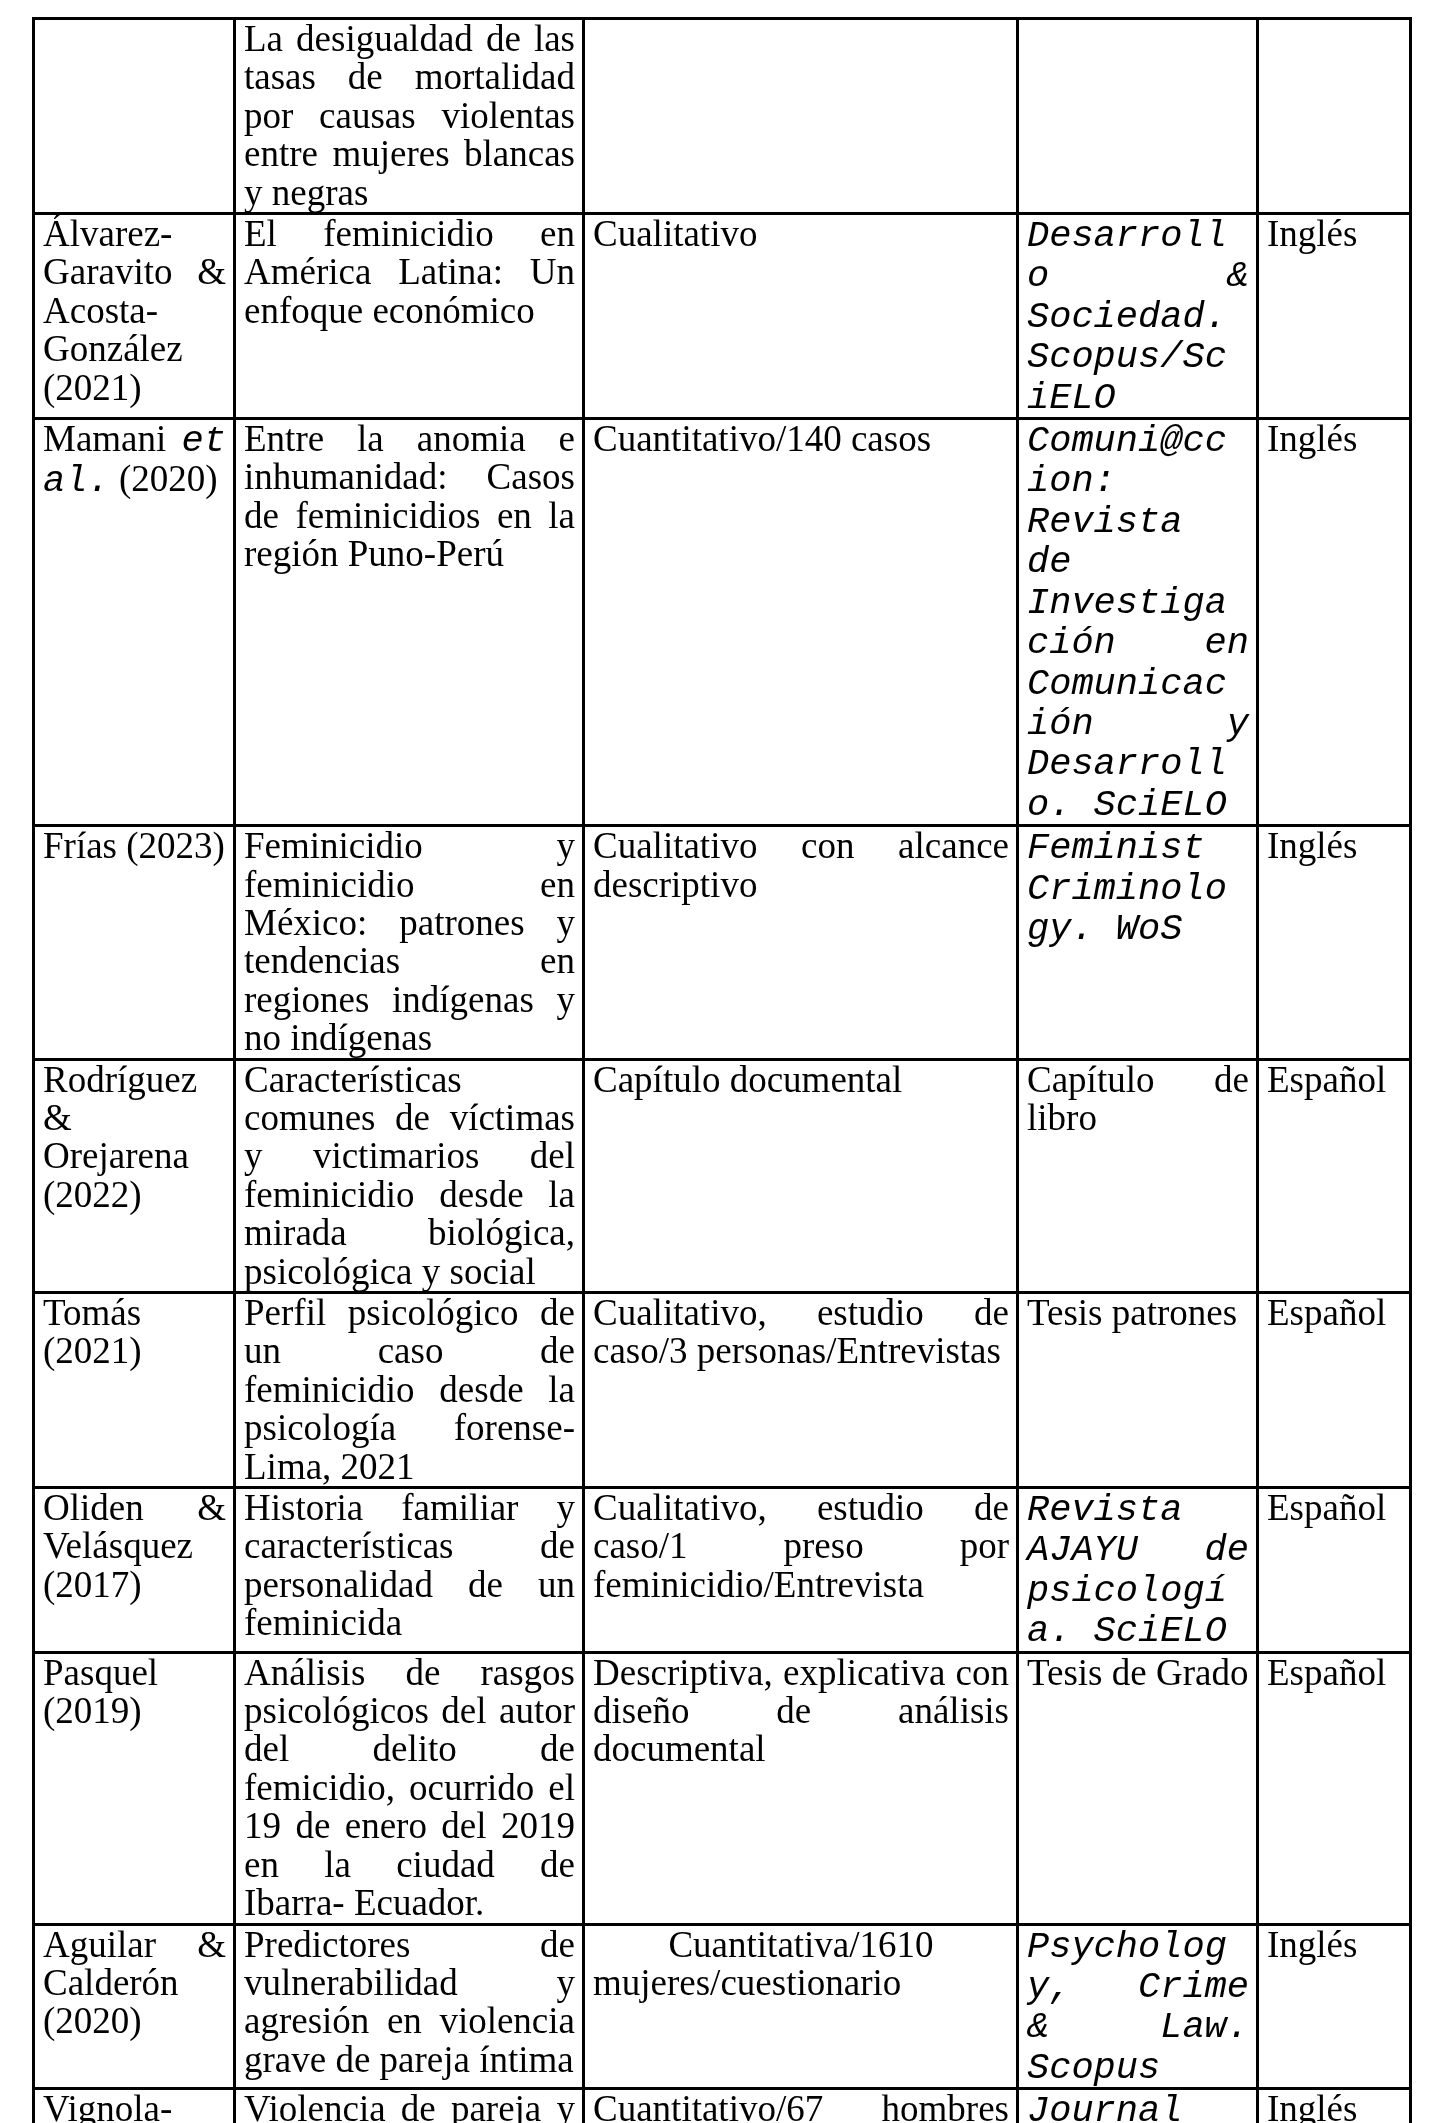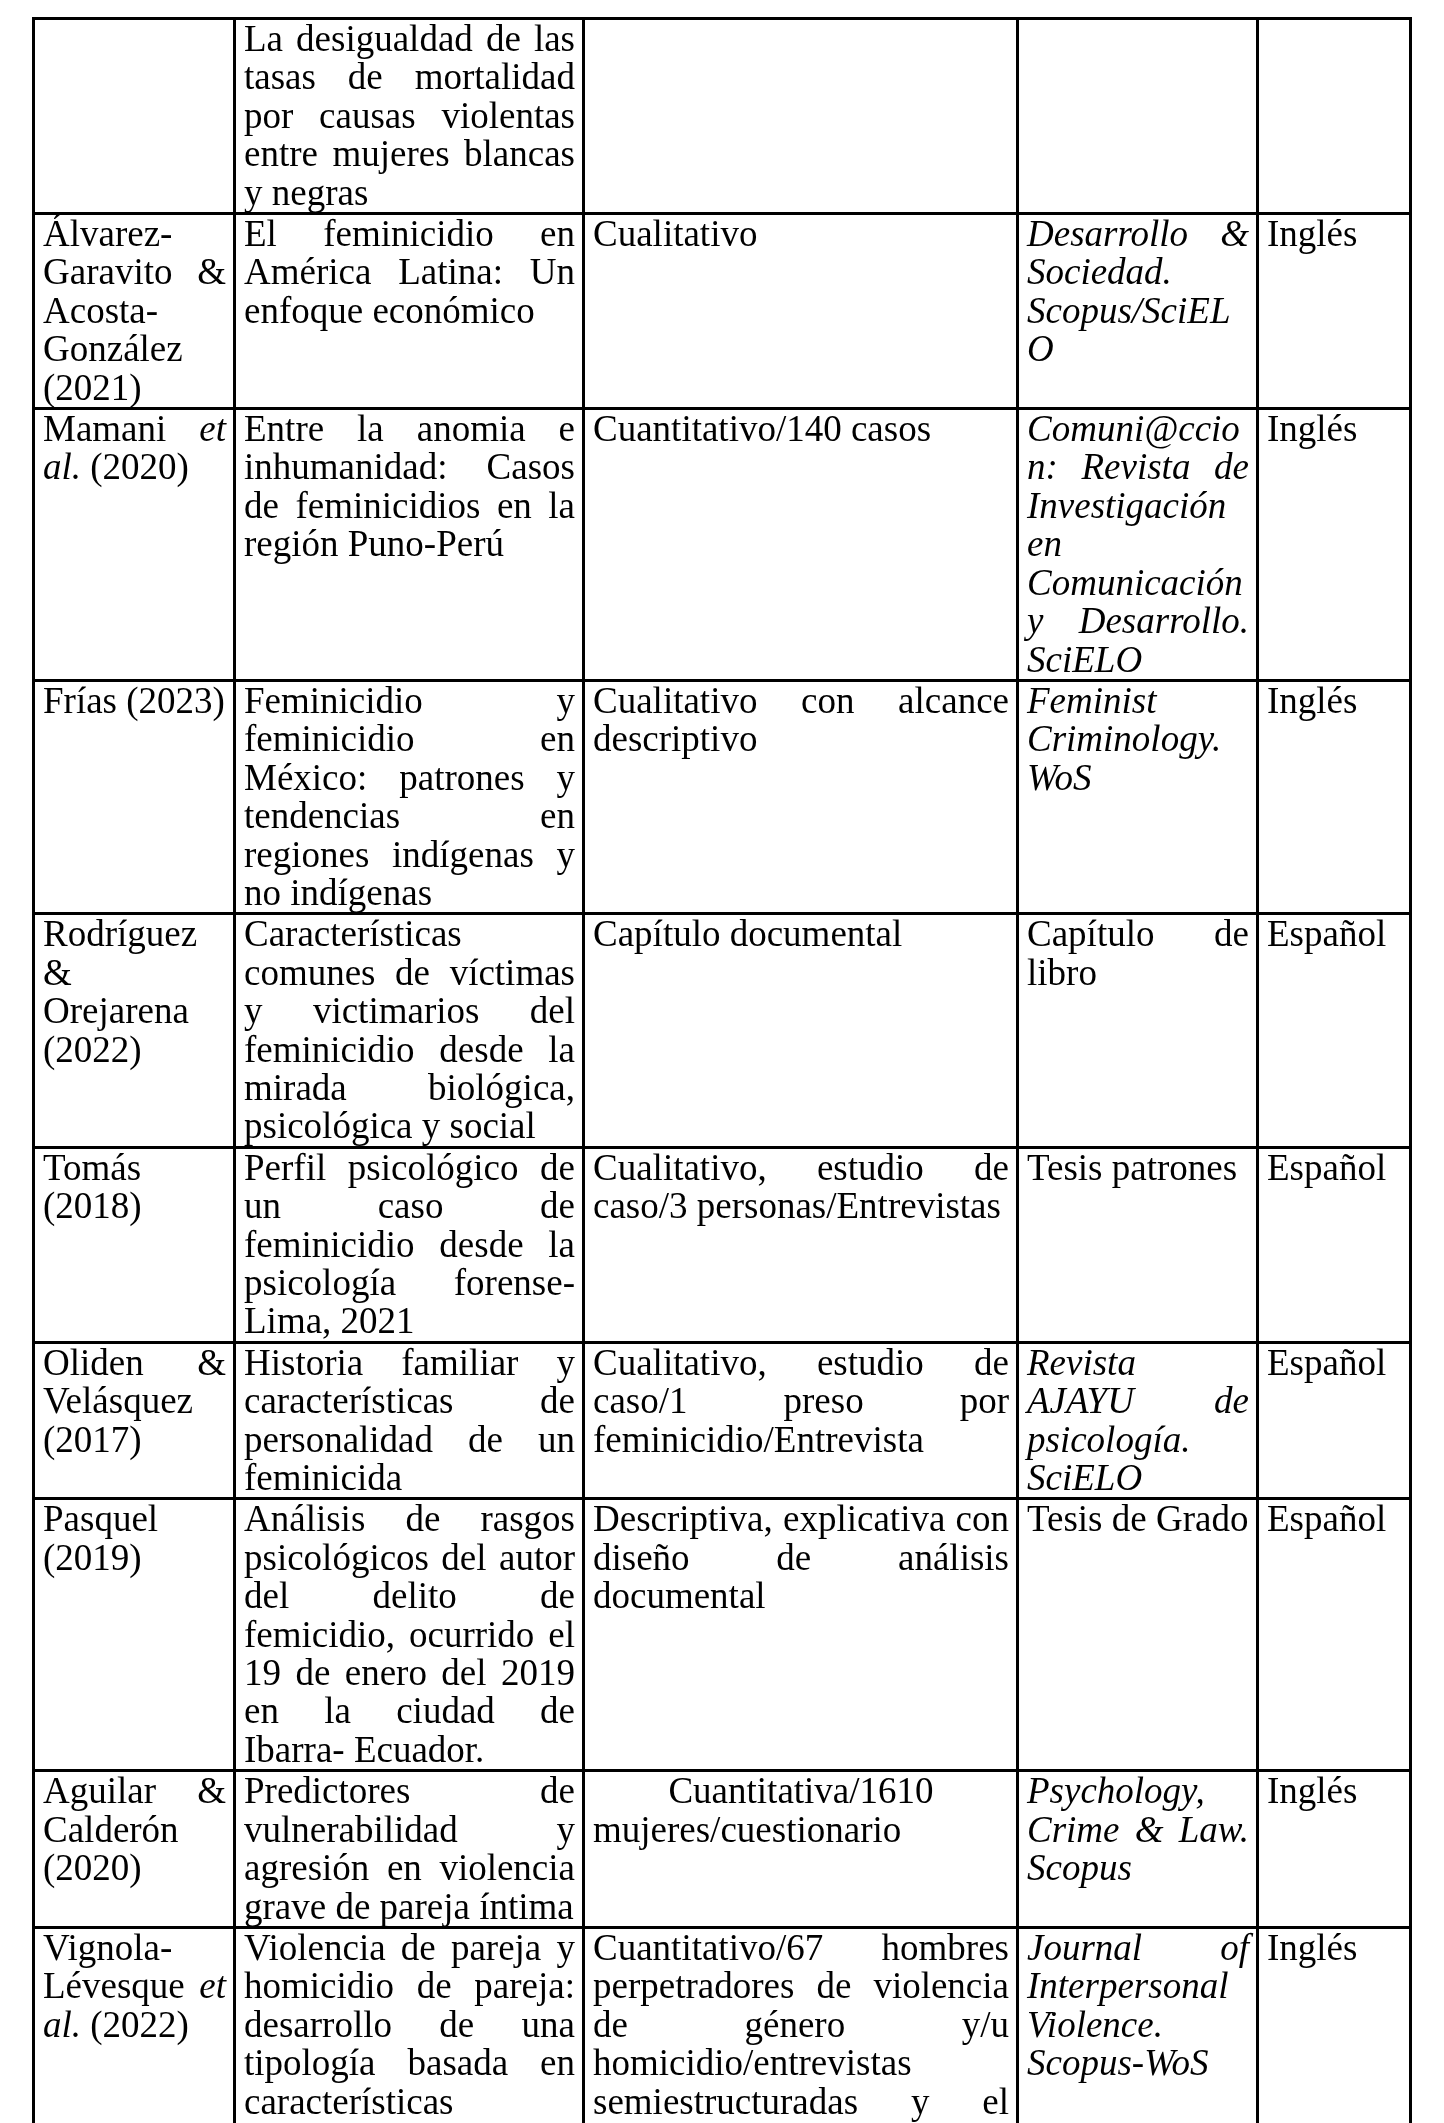--- a/index.html
+++ b/index.html
@@ -18,21 +18,21 @@
   table.review td {
     border: 3px solid #000000;
     vertical-align: top;
     padding: 0 7px 0 8px;
     text-align: justify;
     text-align-last: left;
     overflow: hidden;
     word-wrap: break-word;
   }
   td.c-lang, td.c-method.left { text-align: center; }
-  .it { font-style: italic; }
+  .it { font-style: italic; font-family: Liberation Mono, monospace; }
   col.c1 { width: 201px; }
   col.c2 { width: 349px; }
   col.c3 { width: 434px; }
   col.c4 { width: 240px; }
   col.c5 { width: 153px; }
 </style>
 </head>
 <body>
 
 <div class="page">
@@ -80,21 +80,21 @@
 
       <tr style="height:193px">
         <td><span>Rodríguez &amp; Orejarena (2022)</span></td>
         <td><span>Características comunes de víctimas y victimarios del feminicidio desde la mirada biológica, psicológica y social</span></td>
         <td><span>Capítulo documental</span></td>
         <td><span>Capítulo de libro</span></td>
         <td class="c-lang"><span>Español</span></td>
       </tr>
 
       <tr style="height:155px">
-        <td><span>Tomás (2018)</span></td>
+        <td><span>Tomás (2021)</span></td>
         <td><span>Perfil psicológico de un caso de feminicidio desde la psicología forense-Lima, 2021</span></td>
         <td><span>Cualitativo, estudio de caso/3 personas/Entrevistas</span></td>
         <td><span>Tesis patrones</span></td>
         <td class="c-lang"><span>Español</span></td>
       </tr>
 
       <tr style="height:155px">
         <td><span>Oliden &amp; Velásquez (2017)</span></td>
         <td><span>Historia familiar y características de personalidad de un feminicida</span></td>
         <td><span>Cualitativo, estudio de caso/1 preso por feminicidio/Entrevista</span></td>

